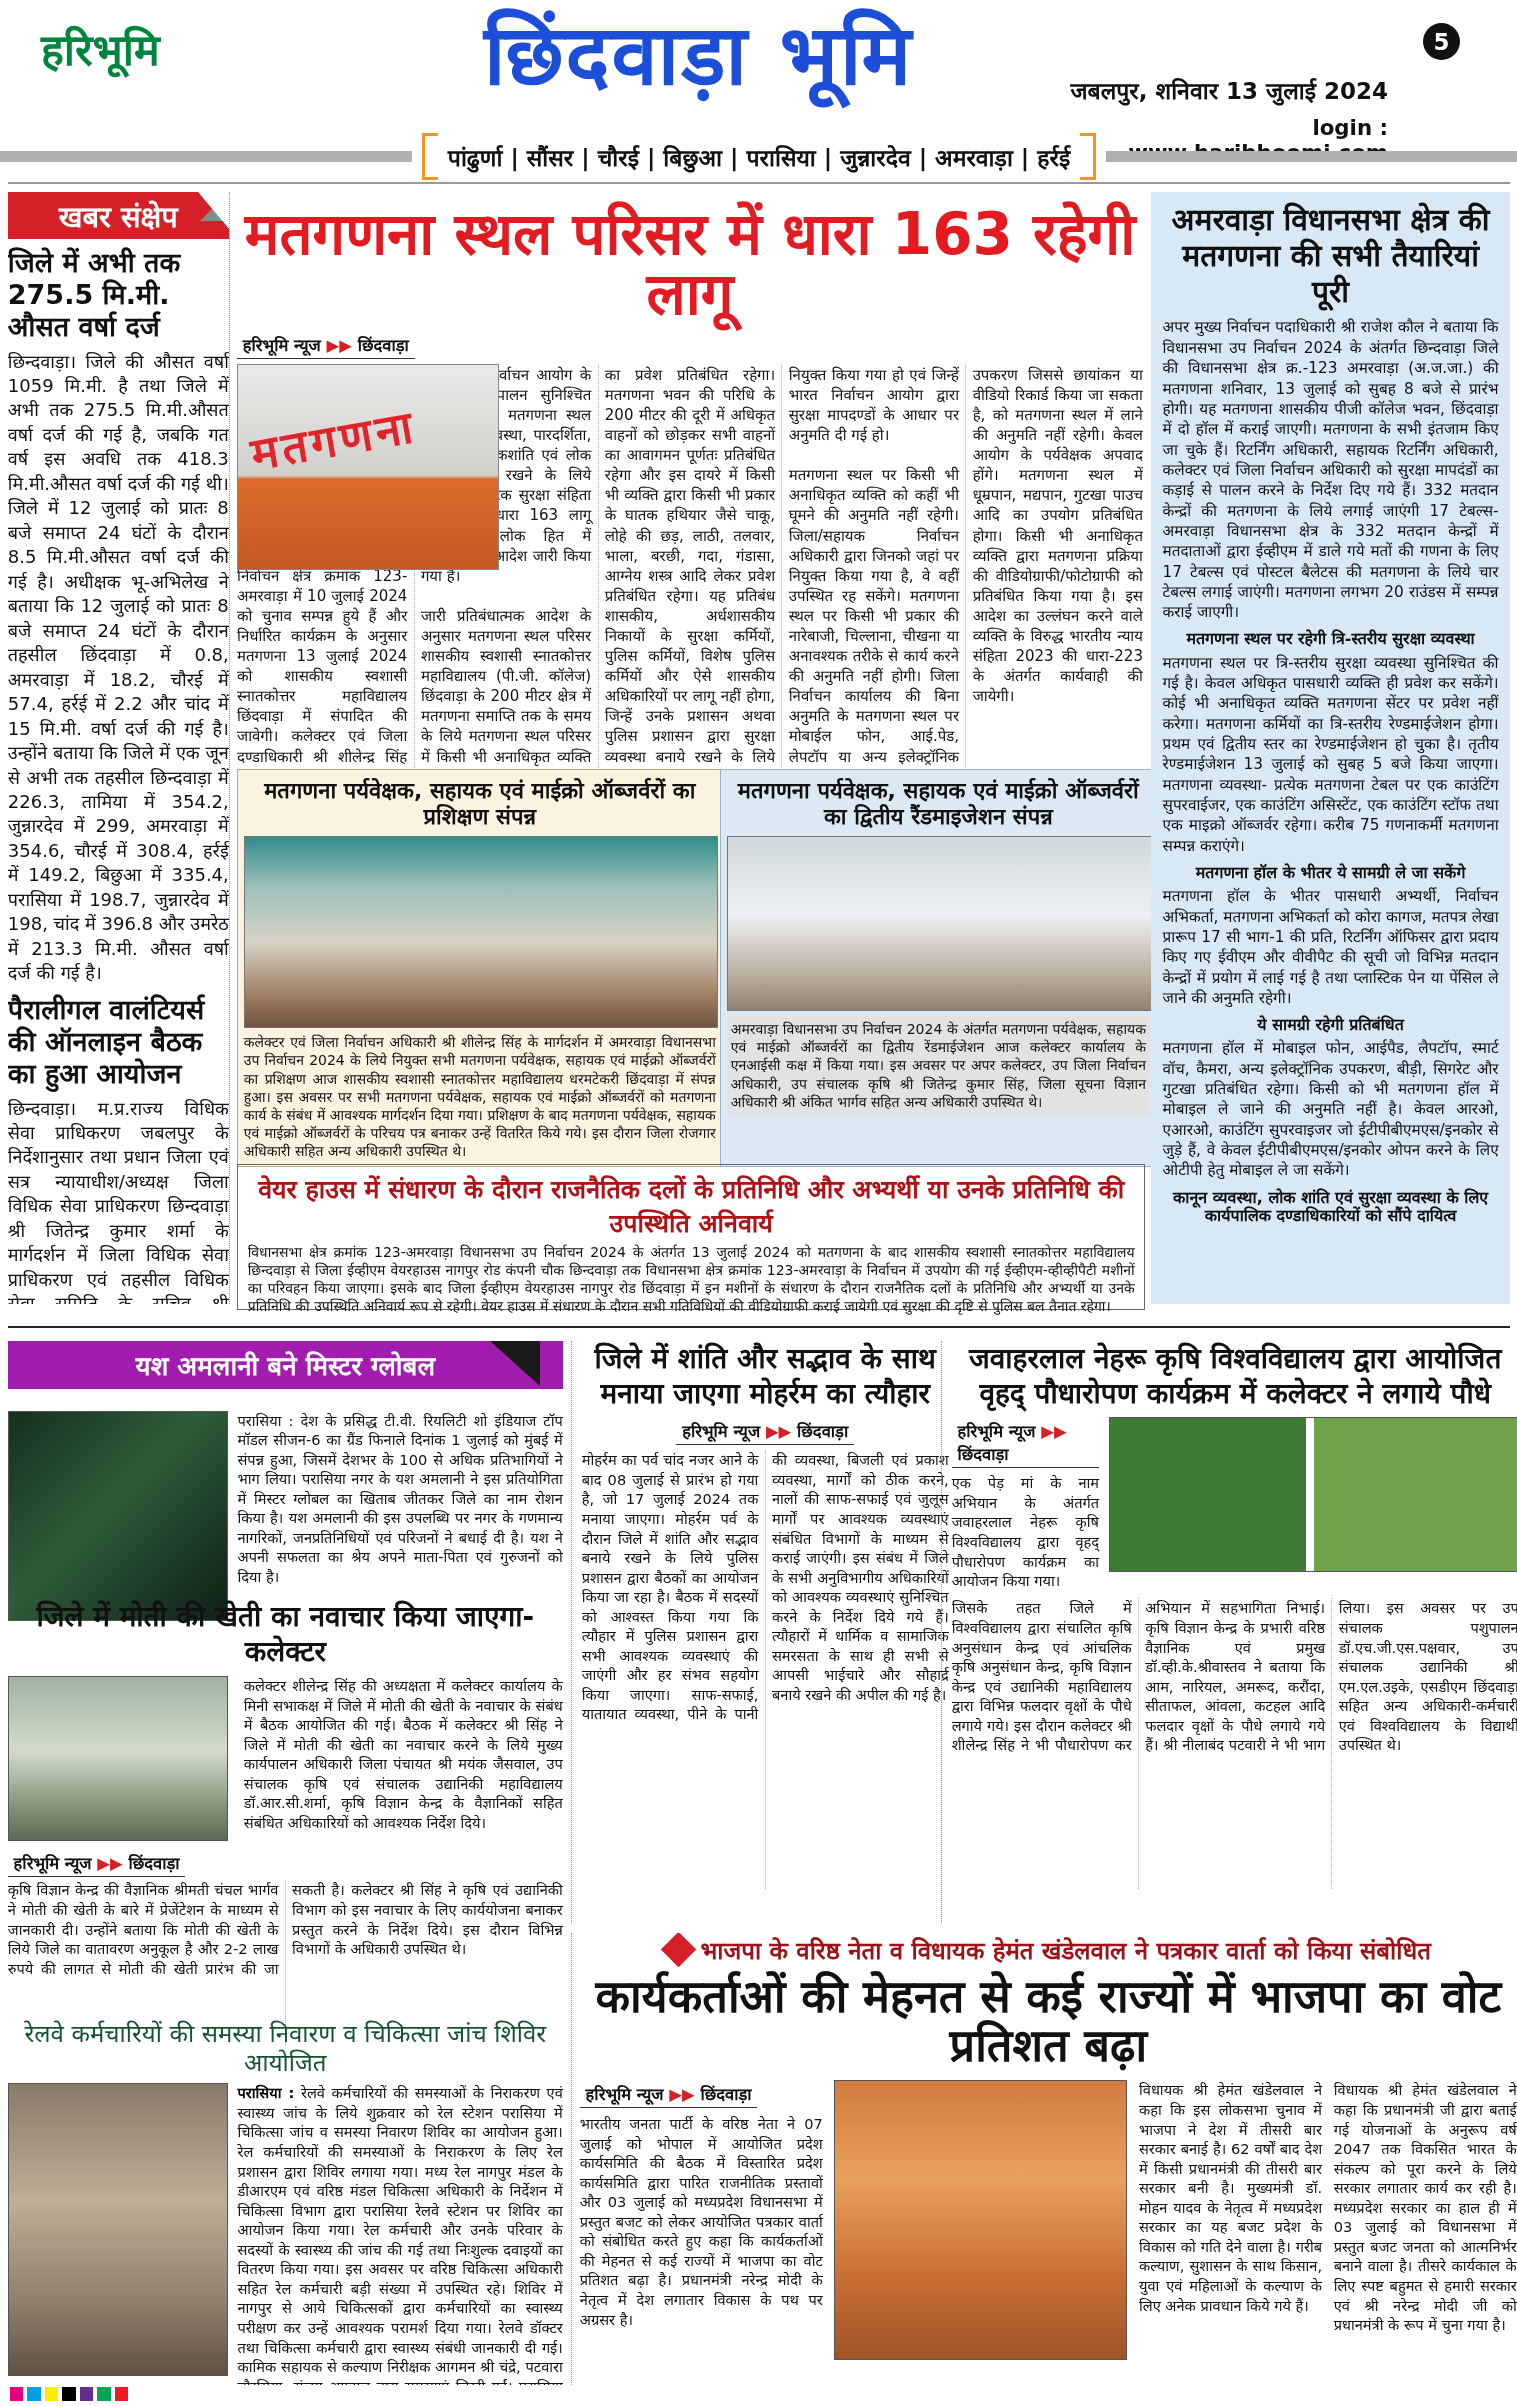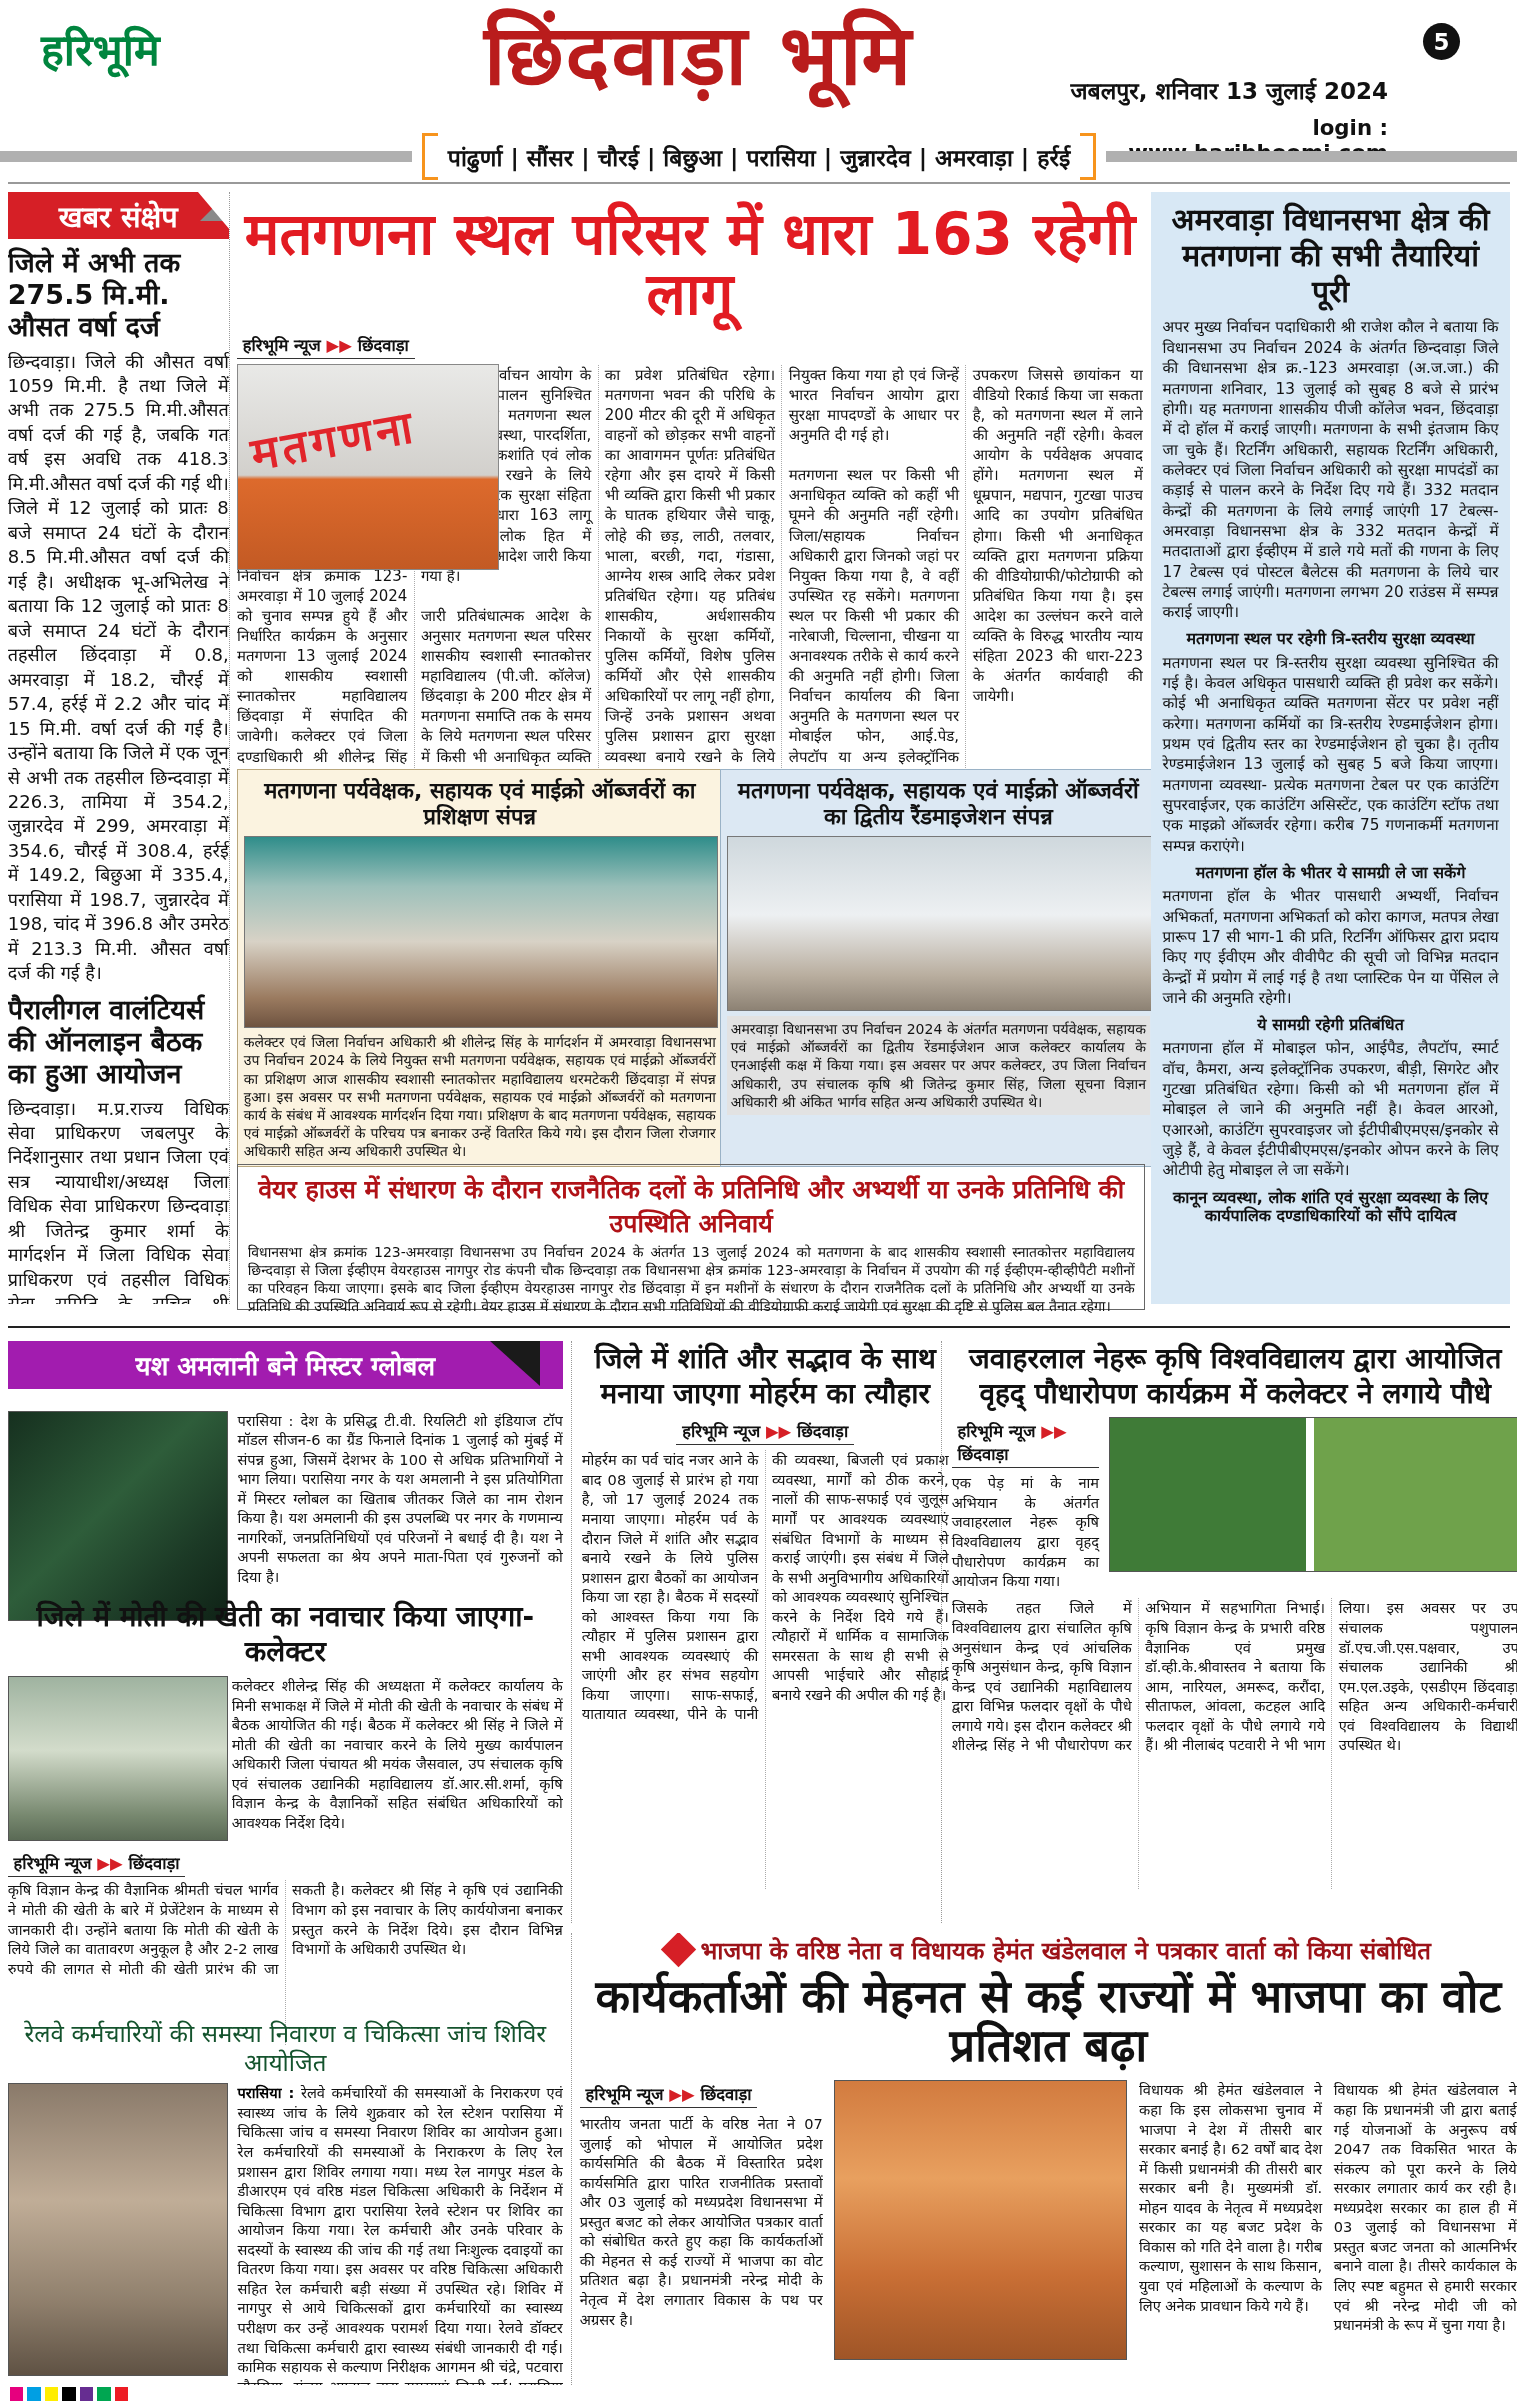--- a/index.html
+++ b/index.html
@@ -3,21 +3,21 @@
 <meta charset="utf-8">
 <style>
   html,body{margin:0;padding:0;background:#f2f2f2;}
   #page{position:relative;width:1518px;height:2407px;background:#fff;margin:0 auto;
         font-family:"DejaVu Sans",sans-serif;color:#111;overflow:hidden;}
   .abs{position:absolute;}
   .jt{text-align:justify;}
   .pre{white-space:pre-line;}
   
   .logo{font-weight:bold;color:#00853e;font-size:43px;}
-  .mast{font-weight:bold;color:#b91c1c;font-size:83px;text-align:center;line-height:1.0;letter-spacing:1.9px;}
+  .mast{font-weight:bold;color:#1d4ed8;font-size:83px;text-align:center;line-height:1.0;letter-spacing:1.9px;}
   .pgcircle{width:37px;height:37px;border-radius:50%;background:#111;color:#fff;font-weight:bold;
             font-size:23px;display:flex;align-items:center;justify-content:center;}
   .dateline{font-weight:bold;font-size:23px;text-align:right;}
   .login{font-weight:bold;font-size:21.3px;text-align:right;}
   .navrow{display:flex;align-items:center;gap:9.7px;}
   .graybar{flex:1;height:11.6px;background:#b0b0b0;}
   .bracket{width:13.6px;height:41px;border:3.9px solid #f7941d;}
   .bracket.l{border-right:none;}
   .bracket.r{border-left:none;}
   .navtext{font-weight:bold;font-size:23px;white-space:nowrap;}
@@ -193,21 +193,21 @@
         </span>
         <div class="body15 jt" style="margin-top:5.8px;">एक पेड़ मां के नाम अभियान के अंतर्गत जवाहरलाल नेहरू कृषि विश्वविद्यालय द्वारा वृहद् पौधारोपण कार्यक्रम का आयोजन किया गया।</div>
       </div>
       <div style="flex:0 0 408px;height:153px;border:1px solid #555;background:linear-gradient(90deg,#3f7b37 0 48%,#ffffff 48% 50%,#6fa24b 50% 100%);"></div>
     </div>
     <div class="body15 jt cols3" style="height:291px;overflow:hidden;margin-top:7.8px;">जिसके तहत जिले में विश्वविद्यालय द्वारा संचालित कृषि अनुसंधान केन्द्र एवं आंचलिक कृषि अनुसंधान केन्द्र, कृषि विज्ञान केन्द्र एवं उद्यानिकी महाविद्यालय द्वारा विभिन्न फलदार वृक्षों के पौधे लगाये गये। इस दौरान कलेक्टर श्री शीलेन्द्र सिंह ने भी पौधारोपण कर अभियान में सहभागिता निभाई। कृषि विज्ञान केन्द्र के प्रभारी वरिष्ठ वैज्ञानिक एवं प्रमुख डॉ.व्ही.के.श्रीवास्तव ने बताया कि आम, नारियल, अमरूद, करौंदा, सीताफल, आंवला, कटहल आदि फलदार वृक्षों के पौधे लगाये गये हैं। श्री नीलाबंद पटवारी ने भी भाग लिया। इस अवसर पर उप संचालक पशुपालन डॉ.एच.जी.एस.पक्षवार, उप संचालक उद्यानिकी श्री एम.एल.उइके, एसडीएम छिंदवाड़ा सहित अन्य अधिकारी-कर्मचारी एवं विश्वविद्यालय के विद्यार्थी उपस्थित थे।</div>
   </div>
 
   <div class="abs" style="left:7.8px;top:1599px;width:555px;">
     <div class="h30">जिले में मोती की खेती का नवाचार किया जाएगा- कलेक्टर</div>
-    <div style="display:flex;gap:4px;margin-top:7px;">
+    <div style="display:flex;gap:16px;margin-top:7px;">
       <div style="flex:0 0 218px;height:163px;border:1px solid #555;background:linear-gradient(180deg,#9fb3a0 0%,#d3dccb 45%,#77886f 85%,#5a6a55 100%);"></div>
       <div class="body15 jt" style="flex:1;height:163px;overflow:hidden;">कलेक्टर शीलेन्द्र सिंह की अध्यक्षता में कलेक्टर कार्यालय के मिनी सभाकक्ष में जिले में मोती की खेती के नवाचार के संबंध में बैठक आयोजित की गई। बैठक में कलेक्टर श्री सिंह ने जिले में मोती की खेती का नवाचार करने के लिये मुख्य कार्यपालन अधिकारी जिला पंचायत श्री मयंक जैसवाल, उप संचालक कृषि एवं संचालक उद्यानिकी महाविद्यालय डॉ.आर.सी.शर्मा, कृषि विज्ञान केन्द्र के वैज्ञानिकों सहित संबंधित अधिकारियों को आवश्यक निर्देश दिये।</div>
     </div>
     <div style="margin:7.8px 0 3.9px 0;">
       <span class="byline">
         <span>हरिभूमि न्यूज</span>
         <span class="arr">▶▶</span>
         <span>छिंदवाड़ा</span>
       </span>
     </div>

